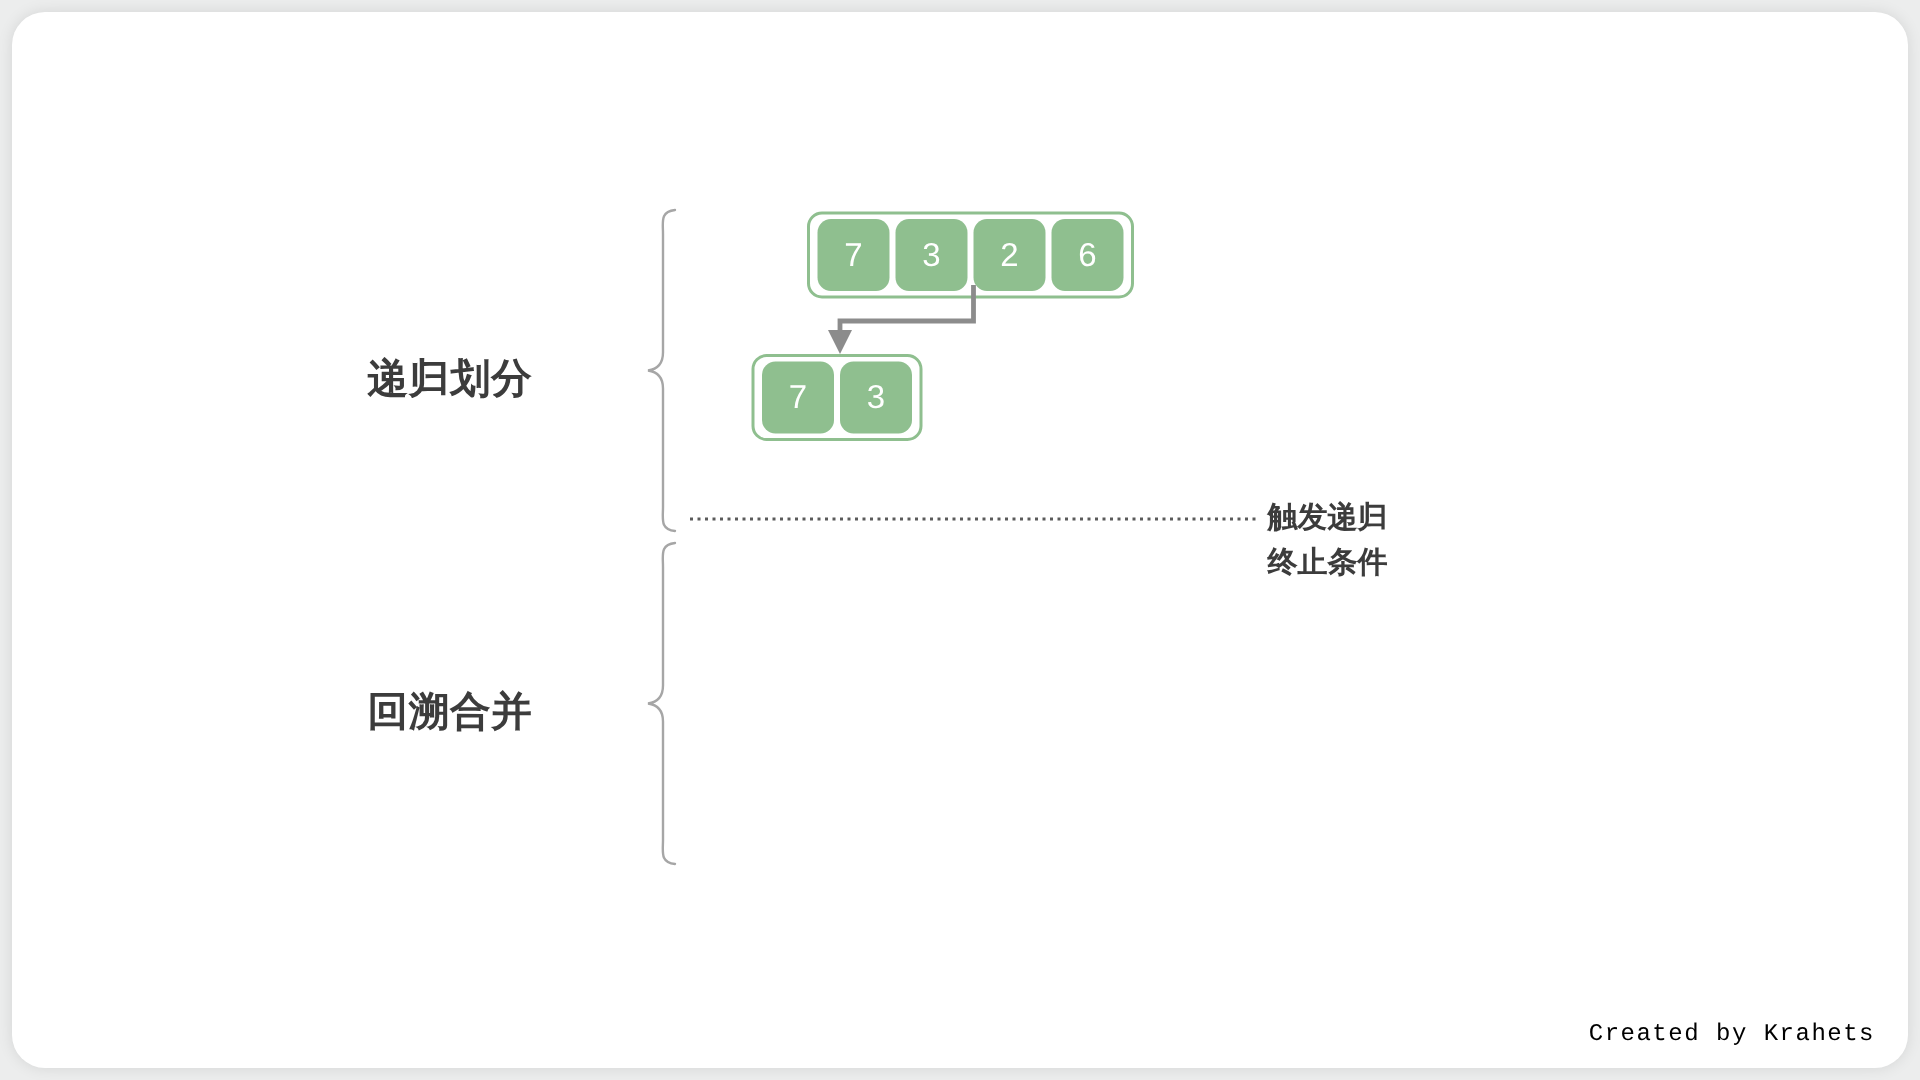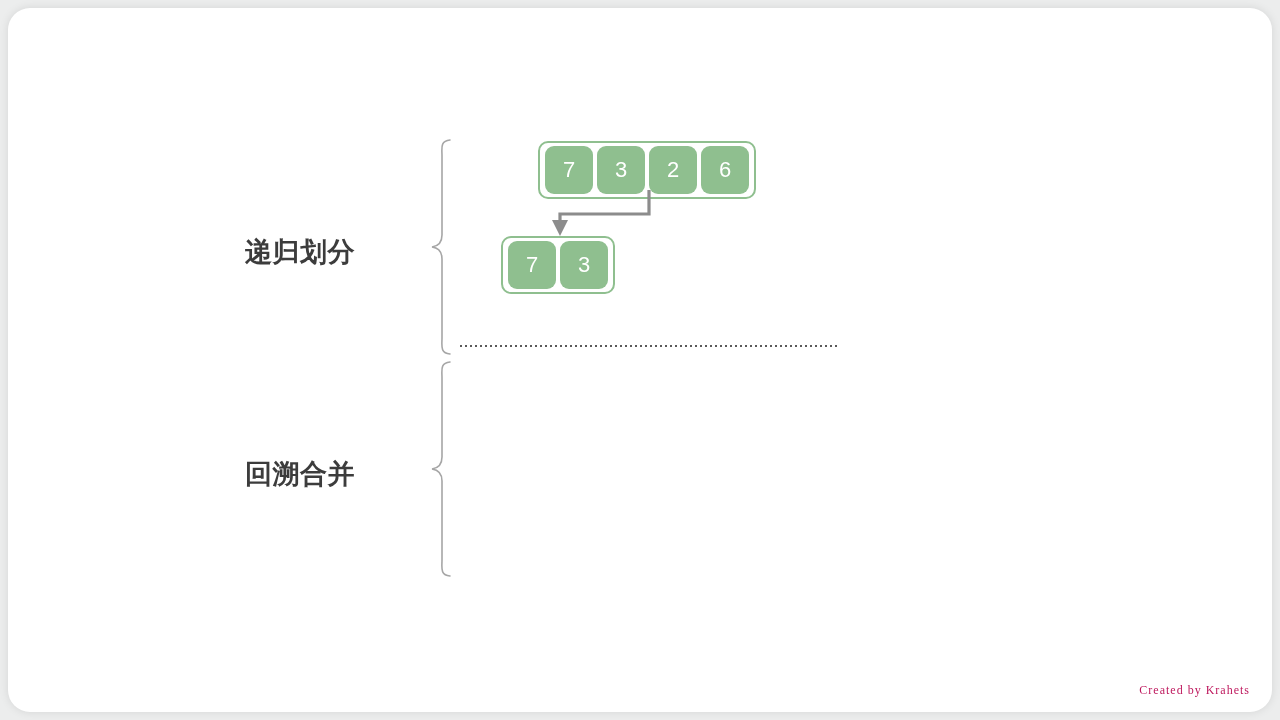--- a/index.html
+++ b/index.html
@@ -108,24 +108,24 @@
     color: #3c3c3c;
     line-height: 30px;
     white-space: nowrap;
   }
 
   
   #watermark {
     position: absolute;
     right: 30px;
     bottom: 22px;
-    font-family: Liberation Serif, serif;
-    font-size: 12px;
+    font-family: Liberation Mono, monospace;
+    font-size: 16px;
     letter-spacing: 1px;
-    color: #be185d;
+    color: #000000;
     white-space: nowrap;
   }
 </style>
 </head>
 <body>
 
 <div id="canvas">
   <div id="card"></div>
 
   <div class="stage-label" id="label-divide">递归划分</div>
@@ -166,15 +166,19 @@
 
   <div class="array" id="array-bottom">
     <div class="cell">7</div>
     <div class="cell">3</div>
   </div>
 
   <svg id="divider-svg" width="380" height="4" viewBox="0 0 380 4">
     <line x1="0" y1="2" x2="378" y2="2" stroke="#5a5a5a" stroke-width="2" stroke-linecap="butt" stroke-dasharray="2 3"></line>
   </svg>
 
+  <div id="terminate-note">
+    <div>触发递归</div>
+    <div>终止条件</div>
+  </div>
 
   <div id="watermark">Created by Krahets</div>
 </div>
 
 </body></html>

